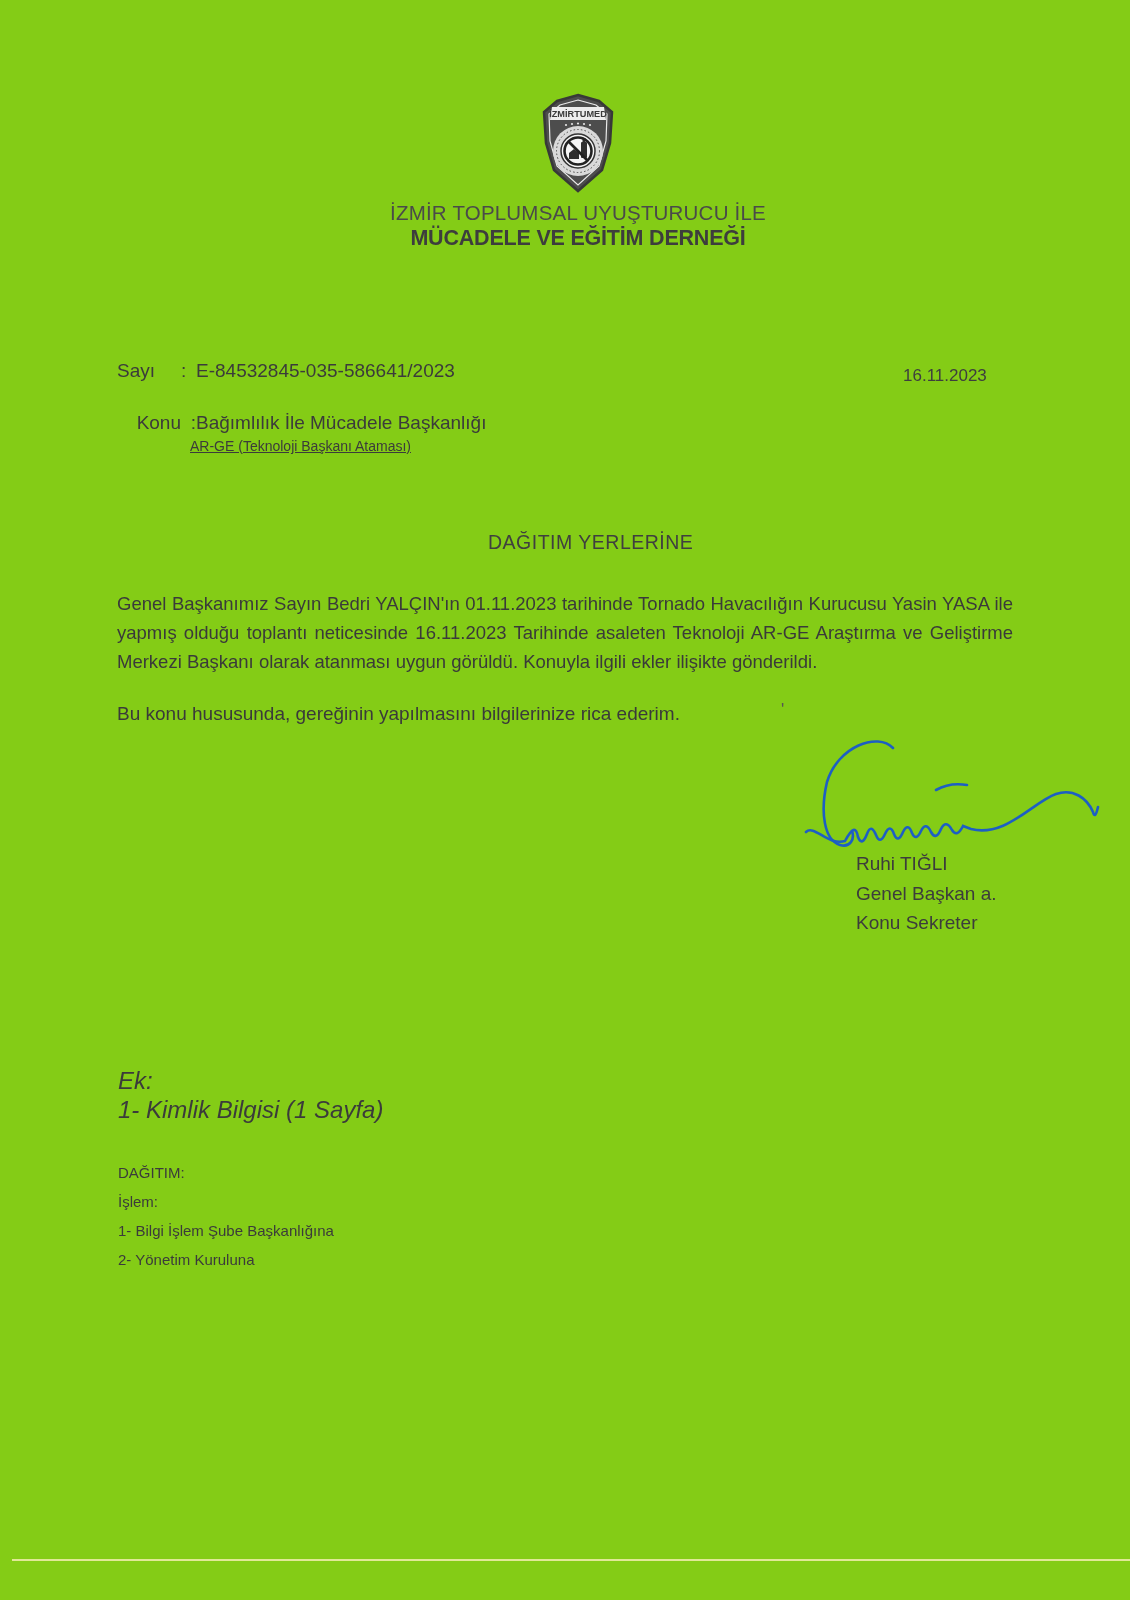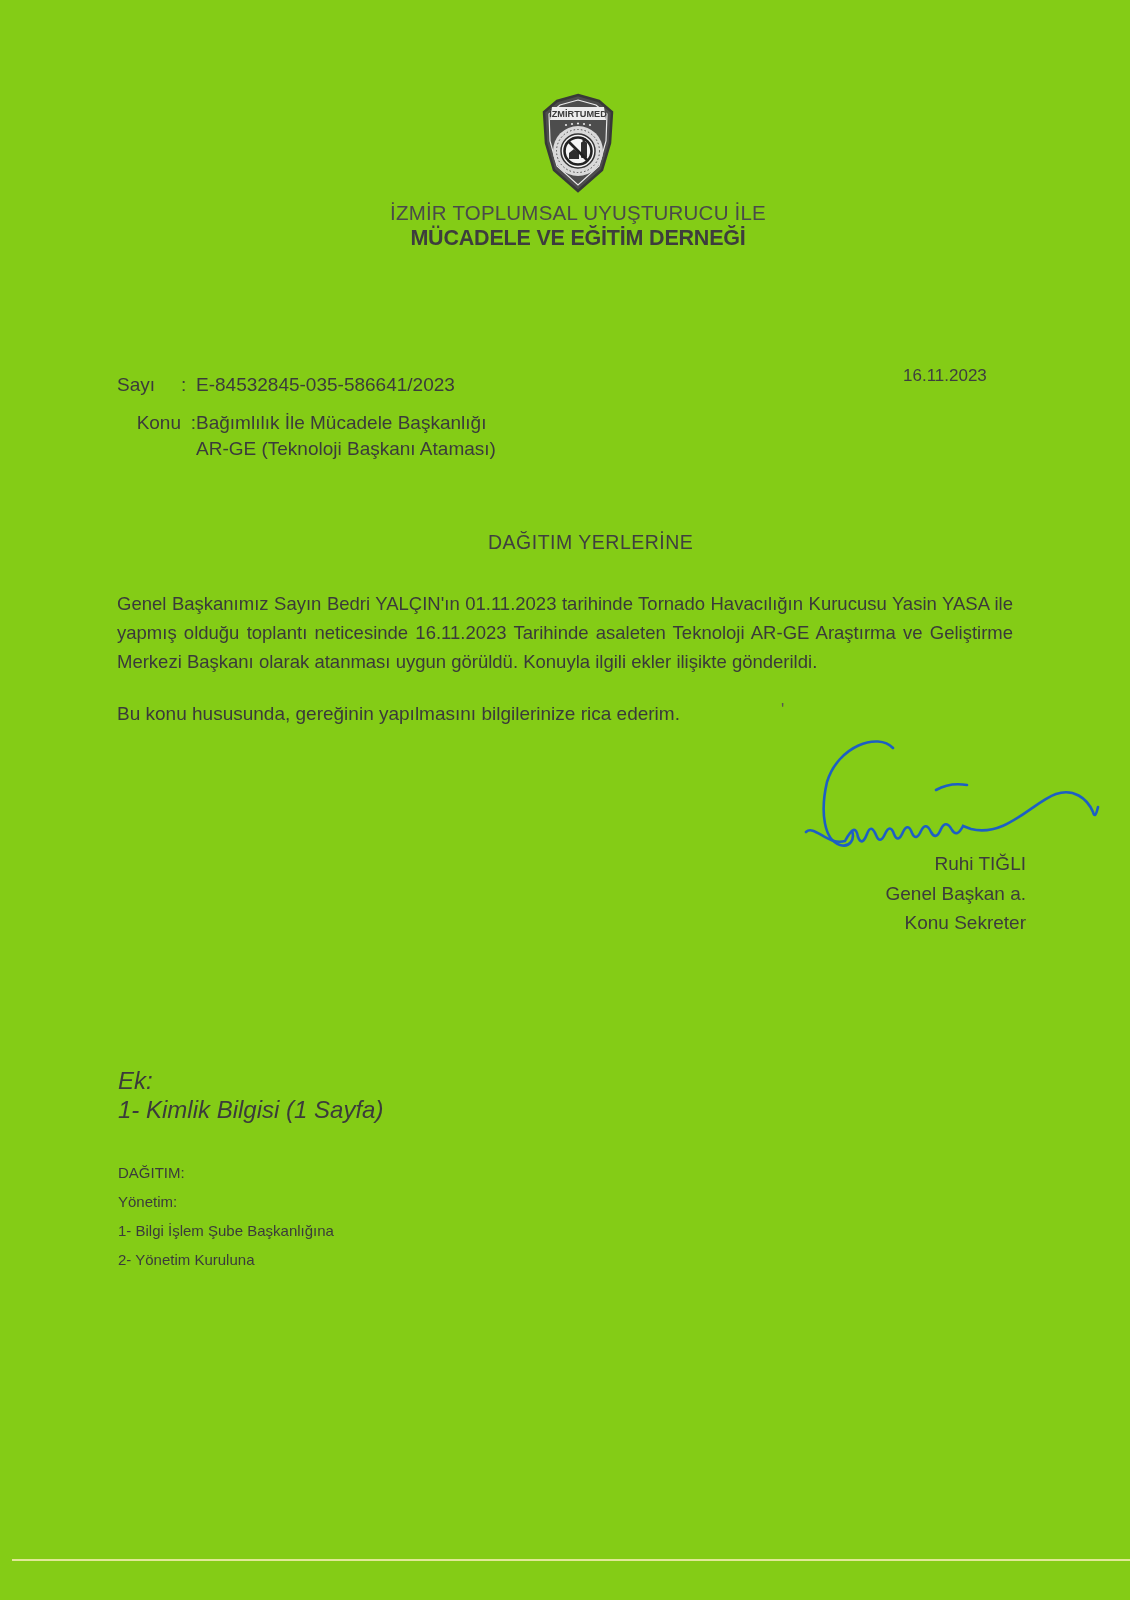--- a/index.html
+++ b/index.html
@@ -21,37 +21,37 @@
   .org-line2 {
     left:13px; top:226px; width:1130px; text-align:center;
     font-size:21.5px; font-weight:800; letter-spacing:-0.2px; color:#3d3d3d;
   }
 
   
   .doc-date { left:903px; top:366px; font-size:17px; color:#3e3e3e; }
   .meta-row { left:117px; font-size:19px; color:#3b3b3b; white-space:nowrap; }
   .meta-row .lbl { display:inline-block; width:64px; }
   .meta-row .sep { display:inline-block; width:15px; }
-  .row-sayi { top:374px; }
+  .row-sayi { top:360px; }
   .row-konu { top:412px;text-align:right; }
-  .row-konu2 { left:196px; top:438px; font-size:19px; color:#3b3b3b; }
+  .row-konu2 { left:190px; top:438px; font-size:14px; color:#3b3b3b;text-decoration:underline; }
 
   
   .heading { left:488px; top:531px; font-size:19.5px; letter-spacing:0.5px; color:#3f3f3f; white-space:nowrap; }
   .para1 {
     left:117px; top:589px; width:896px; font-size:18.5px; line-height:29px;
     text-align:justify; color:#3a3a3a;
   }
   .para2 { left:117px; top:703px; width:760px; font-size:19px; color:#3a3a3a; }
   .stray-tick { left:781px; top:700px; font-size:17px; color:#555; }
 
   
   .sig-svg { left:790px; top:720px; width:330px; height:140px; }
   .sig-block {
-    left:856px; top:849px; width:170px; text-align:right;
+    left:856px; top:849px; width:170px; text-align:left;
     font-size:19px; line-height:29.5px; color:#3c3c3c;
   }
 
   
   .ek-block { left:118px; top:1066px; font-size:24px; line-height:29px; color:#3b3b3b;font-style:italic; }
   .dagitim-block { left:118px; top:1158px; font-size:15px; line-height:29px; color:#3b3b3b; }
 
   .scan-line { left:12px; top:1559px; width:1118px; height:2px; background:#f1ecae; opacity:0.85; }
 </style>
 </head>
@@ -119,19 +119,19 @@
     <div>Konu Sekreter</div>
   </div>
 
   <div class="abs ek-block">
     <div>Ek:</div>
     <div>1- Kimlik Bilgisi (1 Sayfa)</div>
   </div>
 
   <div class="abs dagitim-block">
     <div>DAĞITIM:</div>
-    <div>Yönetim:</div>
+    <div>İşlem:</div>
     <div>1- Bilgi İşlem Şube Başkanlığına</div>
     <div>2- Yönetim Kuruluna</div>
   </div>
 
   <div class="abs scan-line"></div>
 </div>
 
 </body></html>

